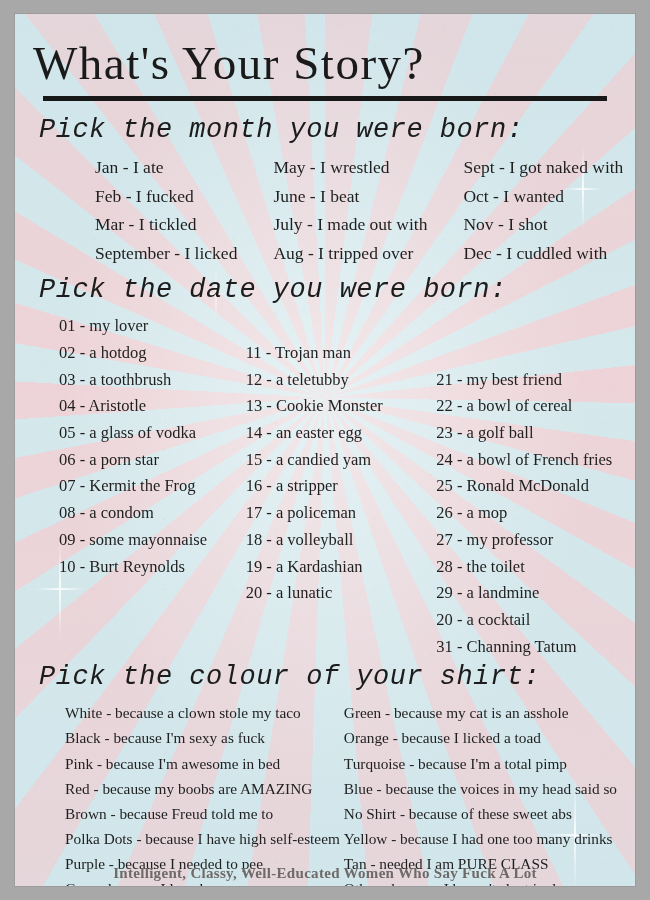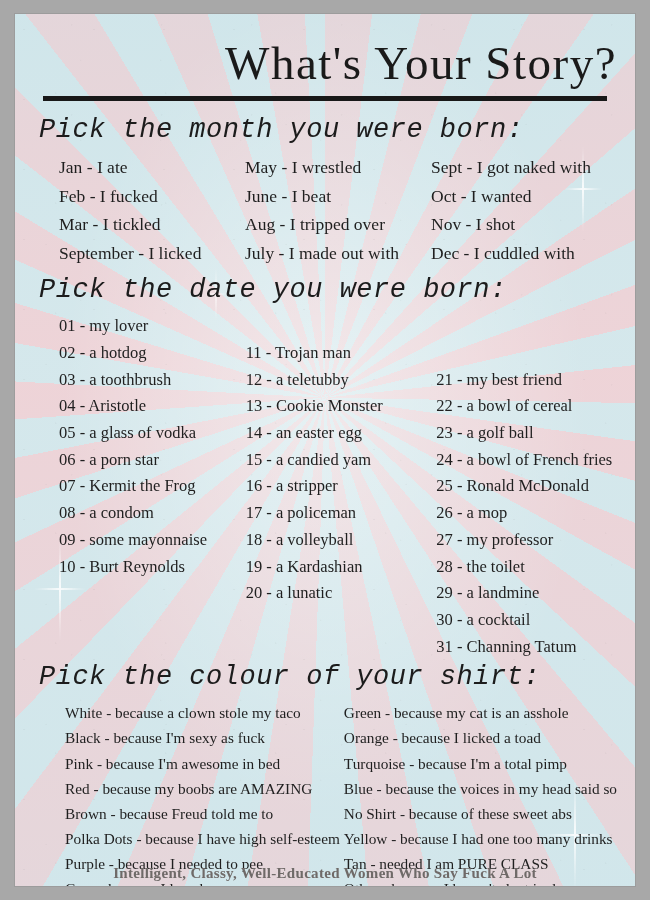--- a/index.html
+++ b/index.html
@@ -47,21 +47,21 @@
     pointer-events: none;
   }
   .content {
     position: absolute;
     inset: 0;
     padding: 0 18px;
   }
 
   
   .title {
-    text-align: right;
+    text-align: left;
     font-family: "Liberation Serif", serif;
     font-size: 47px;
     letter-spacing: 1.5px;
     color: #1a1a1a;
     margin: 22px 0 6px 0;
     font-weight: normal;
     white-space: nowrap;
   }
   .rule {
     height: 5px;
@@ -82,21 +82,21 @@
   
   .cols {
     display: flex;
     justify-content: flex-start;
     padding-left: 26px;
   }
   .col {
     display: flex;
     flex-direction: column;
   }
-  .month-col { width: 200px; }
+  .month-col { width: 200px; margin-left: 36px; }
   .date-col  { width: 200px; }
   .color-col { width: 292px; }
 
   .entry {
     font-family: "Liberation Serif", serif;
     font-size: 17.5px;
     color: #1f1f1f;
     line-height: 1.63;
     white-space: nowrap;
   }
@@ -174,22 +174,22 @@
       <div class="cols">
         <div class="col month-col">
           <div class="entry">Jan - I ate</div>
           <div class="entry">Feb - I fucked</div>
           <div class="entry">Mar - I tickled</div>
           <div class="entry">September - I licked</div>
         </div>
         <div class="col month-col">
           <div class="entry">May - I wrestled</div>
           <div class="entry">June - I beat</div>
+          <div class="entry">July - I made out with</div>
           <div class="entry">Aug - I tripped over</div>
-          <div class="entry">July - I made out with</div>
         </div>
         <div class="col month-col">
           <div class="entry">Sept - I got naked with</div>
           <div class="entry">Oct - I wanted</div>
           <div class="entry">Nov - I shot</div>
           <div class="entry">Dec - I cuddled with</div>
         </div>
       </div>
     </div>
 
@@ -226,21 +226,21 @@
           <div class="entry" style="visibility:hidden;">&nbsp;</div>
           <div class="entry">21 - my best friend</div>
           <div class="entry">22 - a bowl of cereal</div>
           <div class="entry">23 - a golf ball</div>
           <div class="entry">24 - a bowl of French fries</div>
           <div class="entry">25 - Ronald McDonald</div>
           <div class="entry">26 - a mop</div>
           <div class="entry">27 - my professor</div>
           <div class="entry">28 - the toilet</div>
           <div class="entry">29 - a landmine</div>
-          <div class="entry">30 - a cocktail</div>
+          <div class="entry">20 - a cocktail</div>
           <div class="entry">31 - Channing Tatum</div>
         </div>
       </div>
     </div>
 
     <div class="section section-colors">
       <div class="section-heading" style="margin-top:2px;">Pick the colour of your shirt:</div>
       <div class="cols">
         <div class="col color-col">
           <div class="entry">White - because a clown stole my taco</div>

